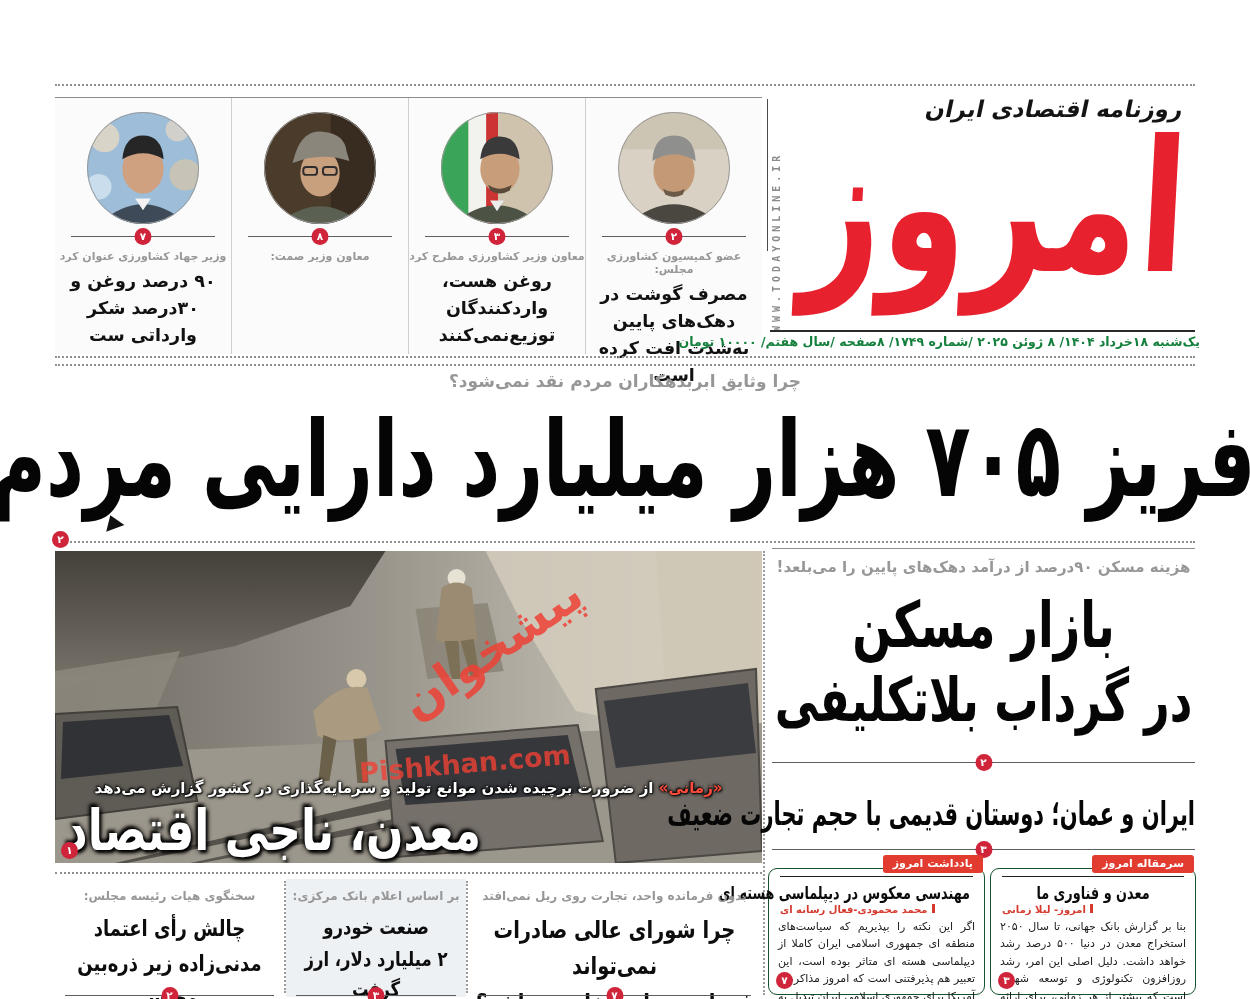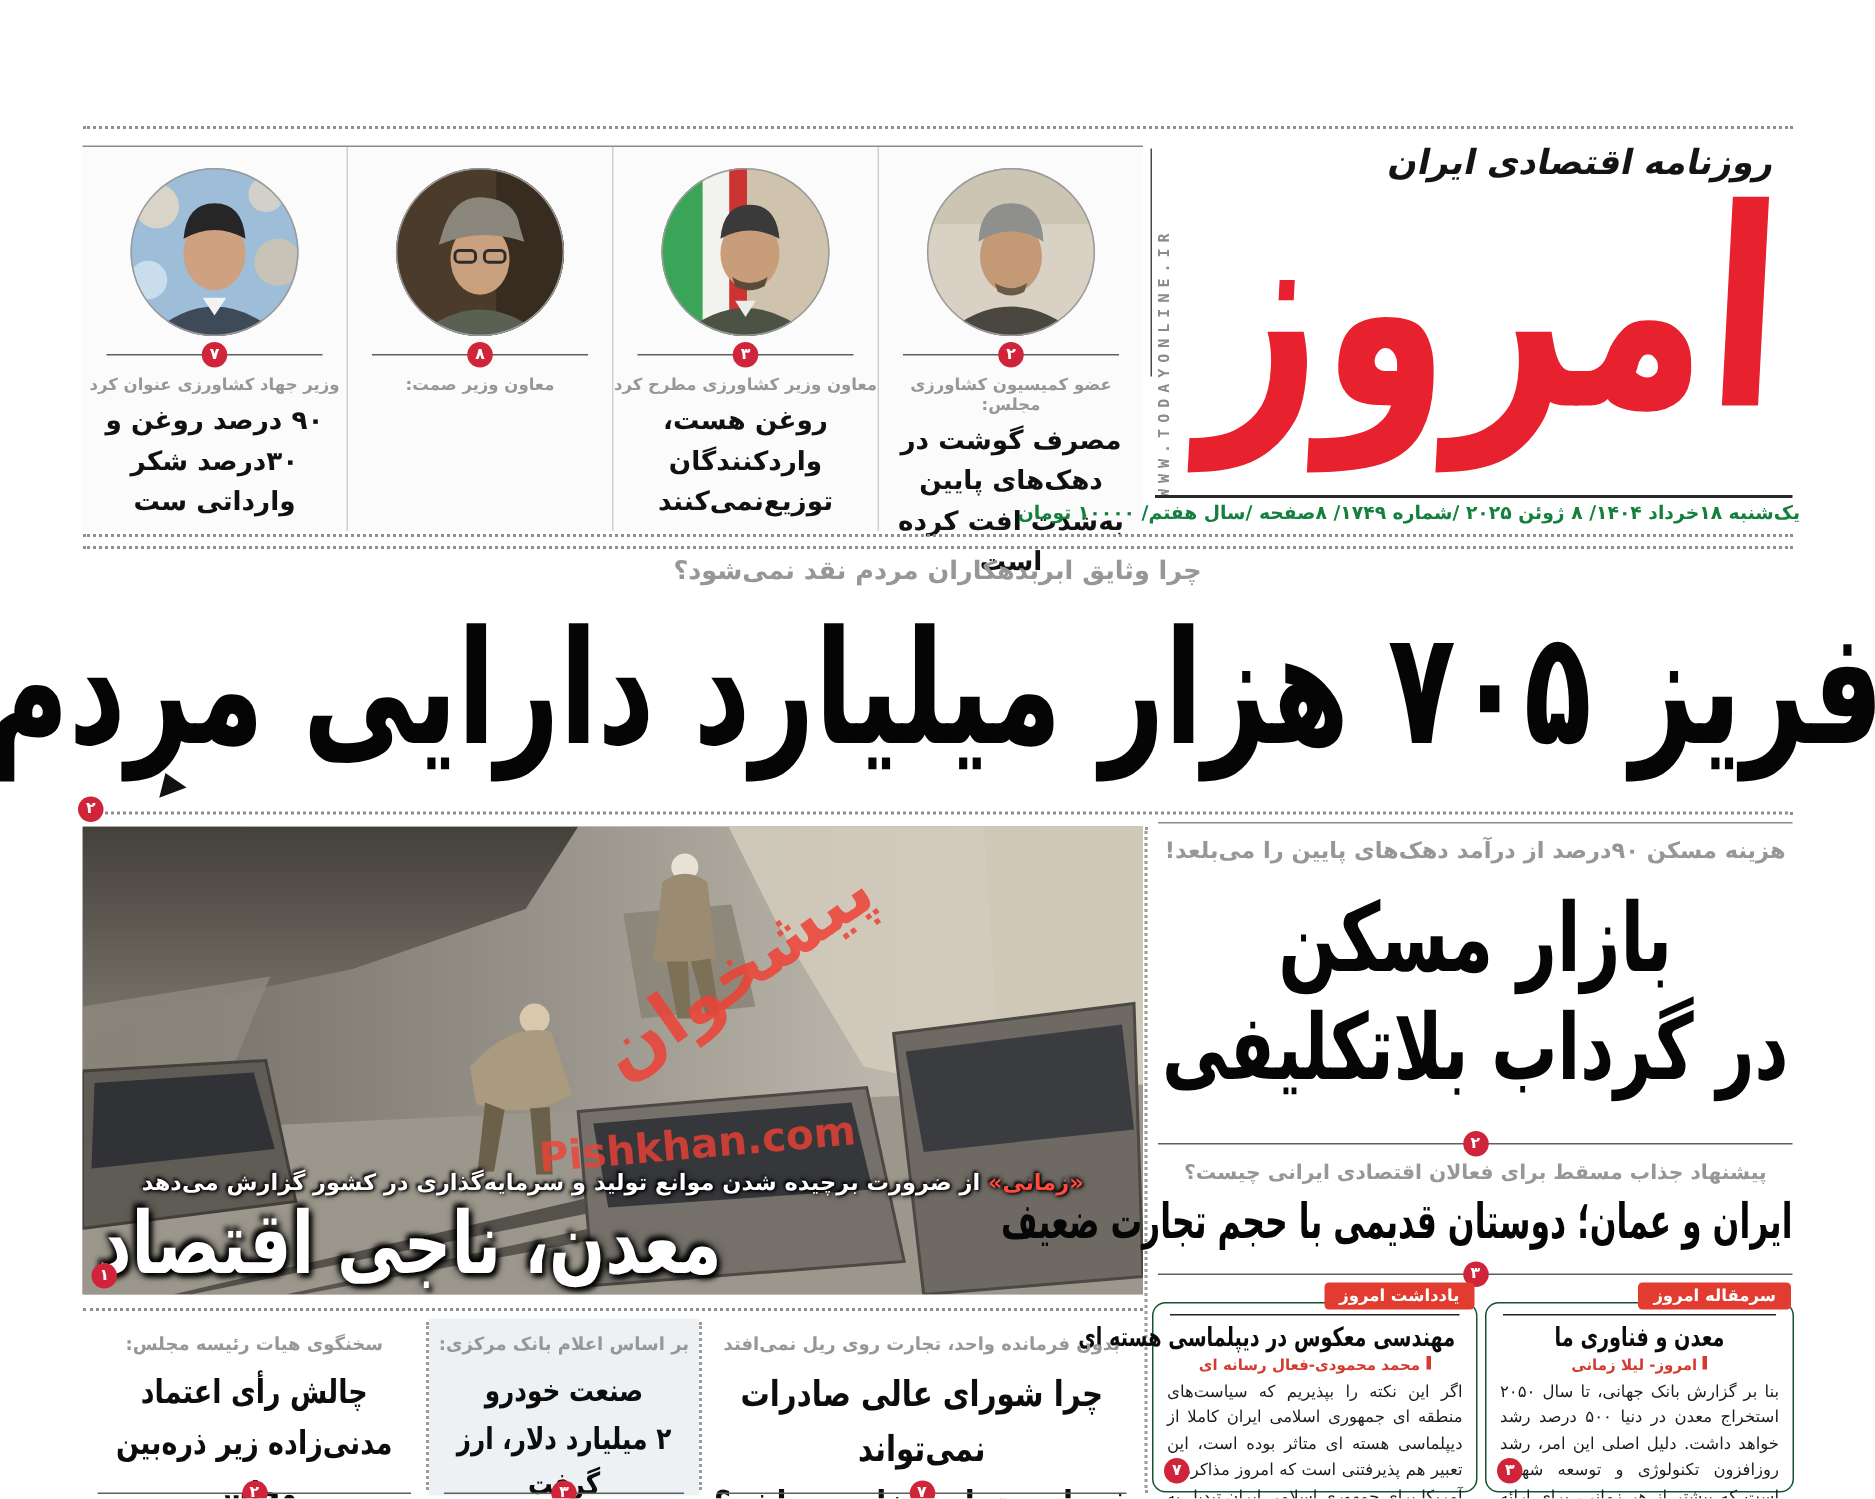--- a/index.html
+++ b/index.html
@@ -65,21 +65,21 @@
   #rc-sep2{left:0;top:300px;width:423px;}
   
   .opwrap{width:217px;height:140px;}
   .optab{position:absolute;top:0;right:2px;background:#e23b30;color:#fff;font-size:11px;font-weight:bold;
          padding:2px 10px 3px;border-radius:3px;z-index:2;}
   .opbox{position:absolute;top:13px;left:0;right:0;bottom:0;border:1px solid #14532d;border-radius:9px;background:#fff;
          padding:5px 9px 4px;box-sizing:border-box;}
   .oprule{border-top:1.5px solid #222;margin:2px 2px 5px;}
   .ophead{text-align:center;font-size:13.5px;font-weight:bold;color:#0b0b0b;white-space:nowrap;
           transform:scale(.95,1.3);transform-origin:top center;margin-bottom:6px;}
-  .opby{color:#d63a2e;font-size:10px;font-weight:bold;text-align:center;margin:2px 2px 3px;}
+  .opby{color:#d63a2e;font-size:10px;font-weight:bold;text-align:left;margin:2px 2px 3px;}
   .opmark{display:inline-block;width:3px;height:9px;background:#d63a2e;margin-left:4px;}
   .opbody{font-size:11px;line-height:1.58;text-align:justify;color:#1c1c1c;}
   .opbadge{position:absolute;bottom:5px;left:7px;}
   
   .bbox{position:absolute;top:879px;height:118px;text-align:center;box-sizing:border-box;}
   .bb-kicker{margin-top:10px;font-size:12px;}
   .bb-h{margin-top:9px;font-weight:bold;color:#0d0d0d;line-height:1.55;transform:scaleY(1.22);transform-origin:top center;}
   .bb-sep{position:absolute;bottom:1px;left:10px;right:10px;}
   #dots-photo-bottom{left:55px;top:872px;width:707px;}
 </style>
@@ -268,21 +268,20 @@
   <div id="vdiv-main" class="abs dotted-v"></div>
 
   <div id="rcol" class="abs" style="height:310px;">
     <div id="rc-rule" class="abs"></div>
     <div id="rc-kicker1" class="abs kicker">هزینه مسکن ۹۰درصد از درآمد دهک‌های پایین را می‌بلعد!</div>
     <div id="rc-h1a" class="abs">بازار مسکن</div>
     <div id="rc-h1b" class="abs">در گرداب بلاتکلیفی</div>
     <div id="rc-sep1" class="abs sep">
         <span class="badge">۲</span>
       </div>
-    <div id="rc-kicker2" class="abs kicker">پیشنهاد جذاب مسقط برای فعالان اقتصادی ایرانی چیست؟</div>
     <div id="rc-h2" class="abs">ایران و عمان؛ دوستان قدیمی با حجم تجارت ضعیف</div>
     <div id="rc-sep2" class="abs sep">
         <span class="badge">۳</span>
       </div>
   </div>
 
   <div class="abs opwrap" style="left:768px;top:855px;">
     <div class="optab">یادداشت امروز</div>
     <div class="opbox">
       <div class="oprule"></div>

